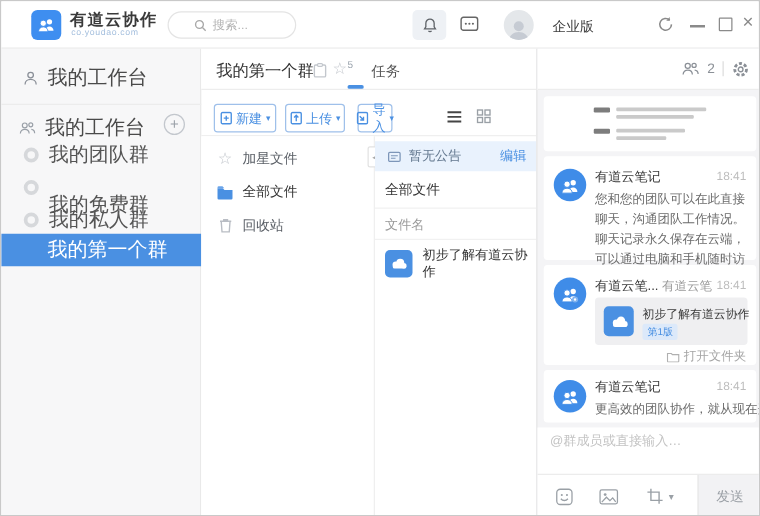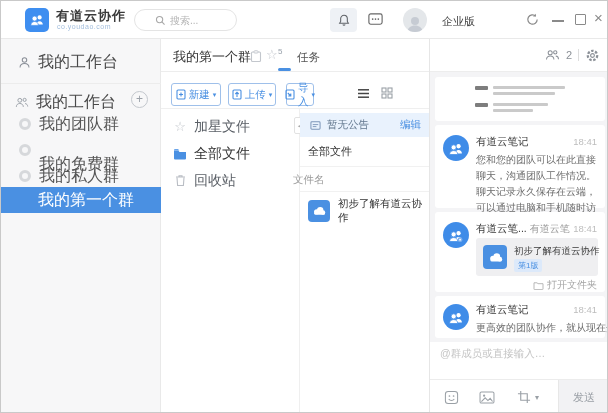--- a/index.html
+++ b/index.html
@@ -53,32 +53,32 @@
   
   .tb-btn { position:absolute; top:82px; height:23px; border:1px solid #9fc0ea; border-radius:3px; background:#fff;
             color:#4a90e2; font-size:10.5px; display:flex; align-items:center; justify-content:center; gap:3px; }
   .tb-caret { font-size:7px; color:#4a90e2; }
   .main-divider { left:160px; top:107px; width:268px; height:1px; background:#efefef; }
 
   
   .tree-panel { left:160px; top:108px; width:139px; height:305px; background:#fff; border-right:1px solid #efefef; }
   .tree-row { position:absolute; left:0; width:138px; height:27px; display:flex; align-items:center; }
   .tree-icon { width:14px; margin-left:12px; margin-right:7px; display:flex; justify-content:center; flex:none; }
-  .tree-label { font-size:14px; color:#5a5f66; }
+  .tree-label { font-size:11px; color:#5a5f66; }
   .collapse-tab { left:293px; top:116px; width:11px; height:17px; background:#fff; border:1px solid #e2e2e2;
                   border-radius:2px; display:flex; align-items:center; justify-content:center;
                   font-size:7px; color:#a8a8a8; }
 
   
   .ann-row { left:299px; top:112px; width:129px; height:24px; background:#e9f2fd; display:flex; align-items:center; }
   .ann-text { font-size:10.5px; color:#63788f; margin-left:5px;font-family:Liberation Mono, monospace; }
   .ann-edit { position:absolute; right:8px; font-size:10.5px; color:#4a90e2; }
   .files-title { left:307px; top:143px; font-size:11px; color:#333; }
   .fp-div1 { left:299px; top:165px; width:129px; height:1px; background:#f1f1f1; }
-  .col-header { left:292px; top:172px; font-size:10.5px; color:#9a9a9a; }
+  .col-header { left:307px; top:172px; font-size:10.5px; color:#9a9a9a; }
   .fp-div2 { left:299px; top:190px; width:129px; height:1px; background:#f1f1f1; }
   .file-row { left:299px; top:194px; width:129px; height:32px; display:flex; align-items:center; }
   .doc-icon { width:22px; height:22px; background:#4a90e2; border-radius:4px; margin-left:8px; margin-right:8px;
               display:flex; align-items:center; justify-content:center; flex:none; }
   .file-name { font-size:10.5px; color:#333; }
 
   
   .chat-panel { left:428px; top:38px; width:180px; height:375px; background:#f4f4f6; border-left:1px solid #e6e6e6; }
   .chat-header { position:absolute; left:0; top:0; width:179px; height:33px; background:#fff;
                  border-bottom:1px solid #ededed; display:flex; align-items:center; justify-content:flex-end;

